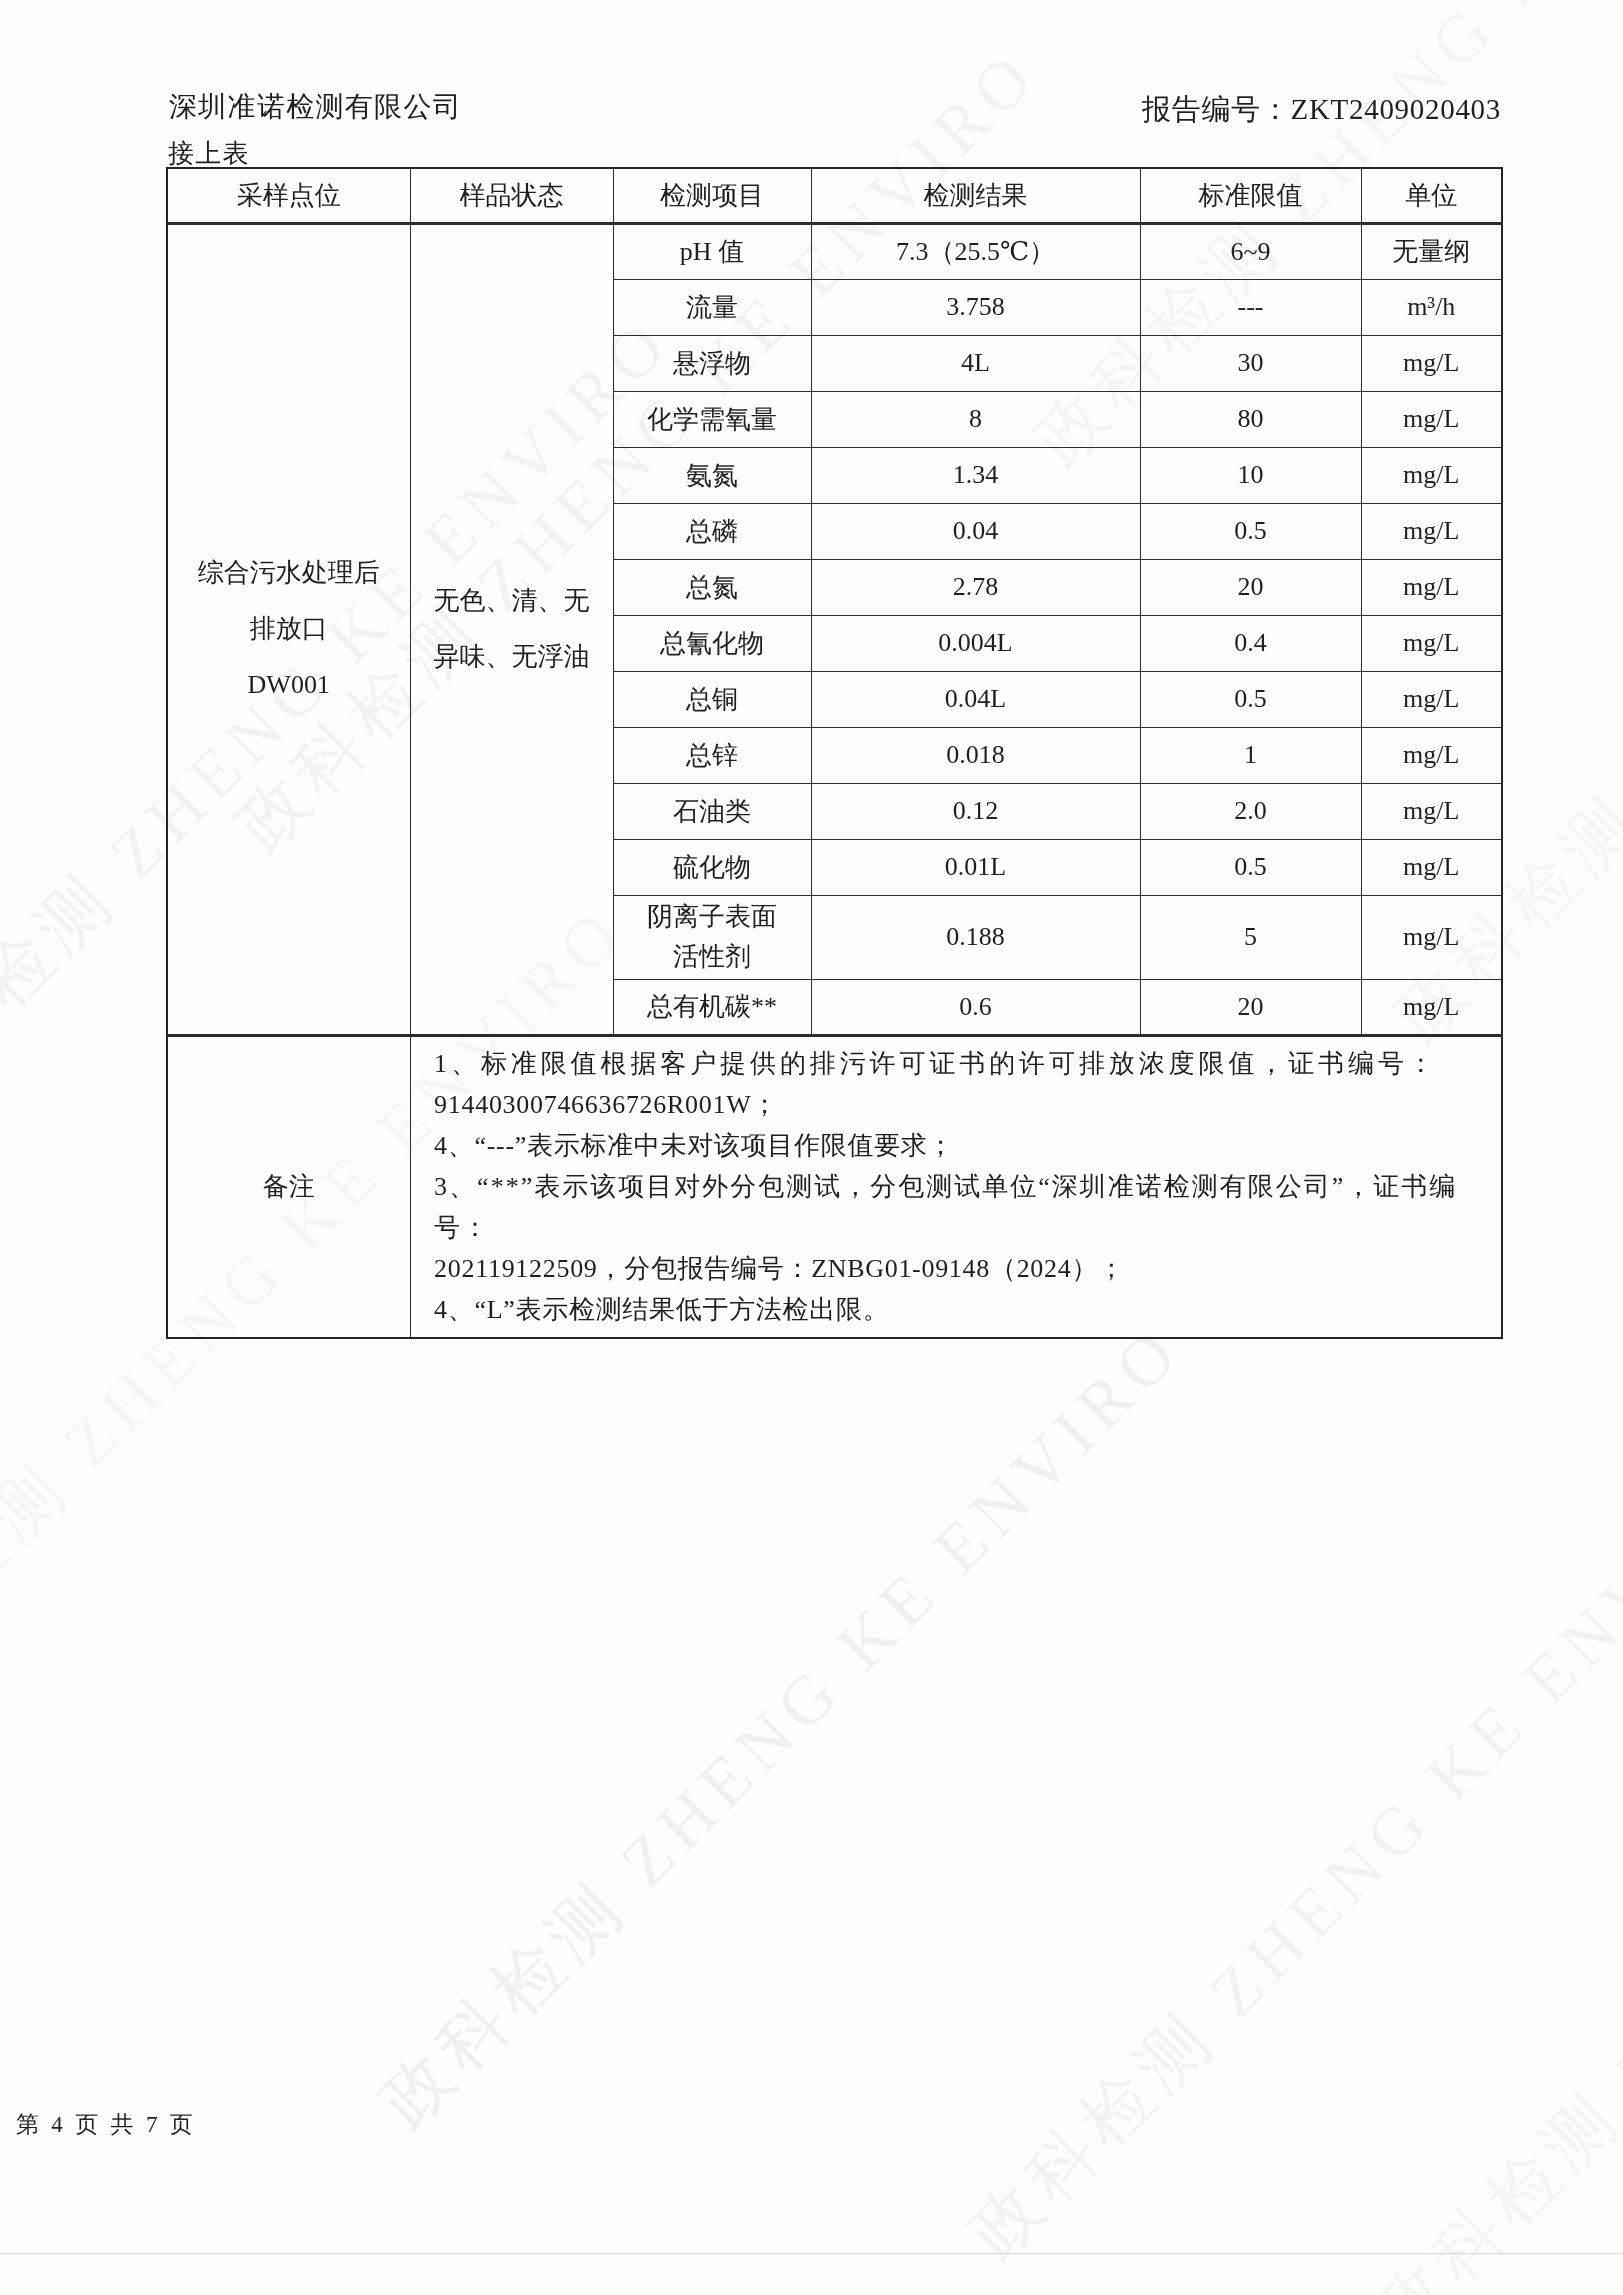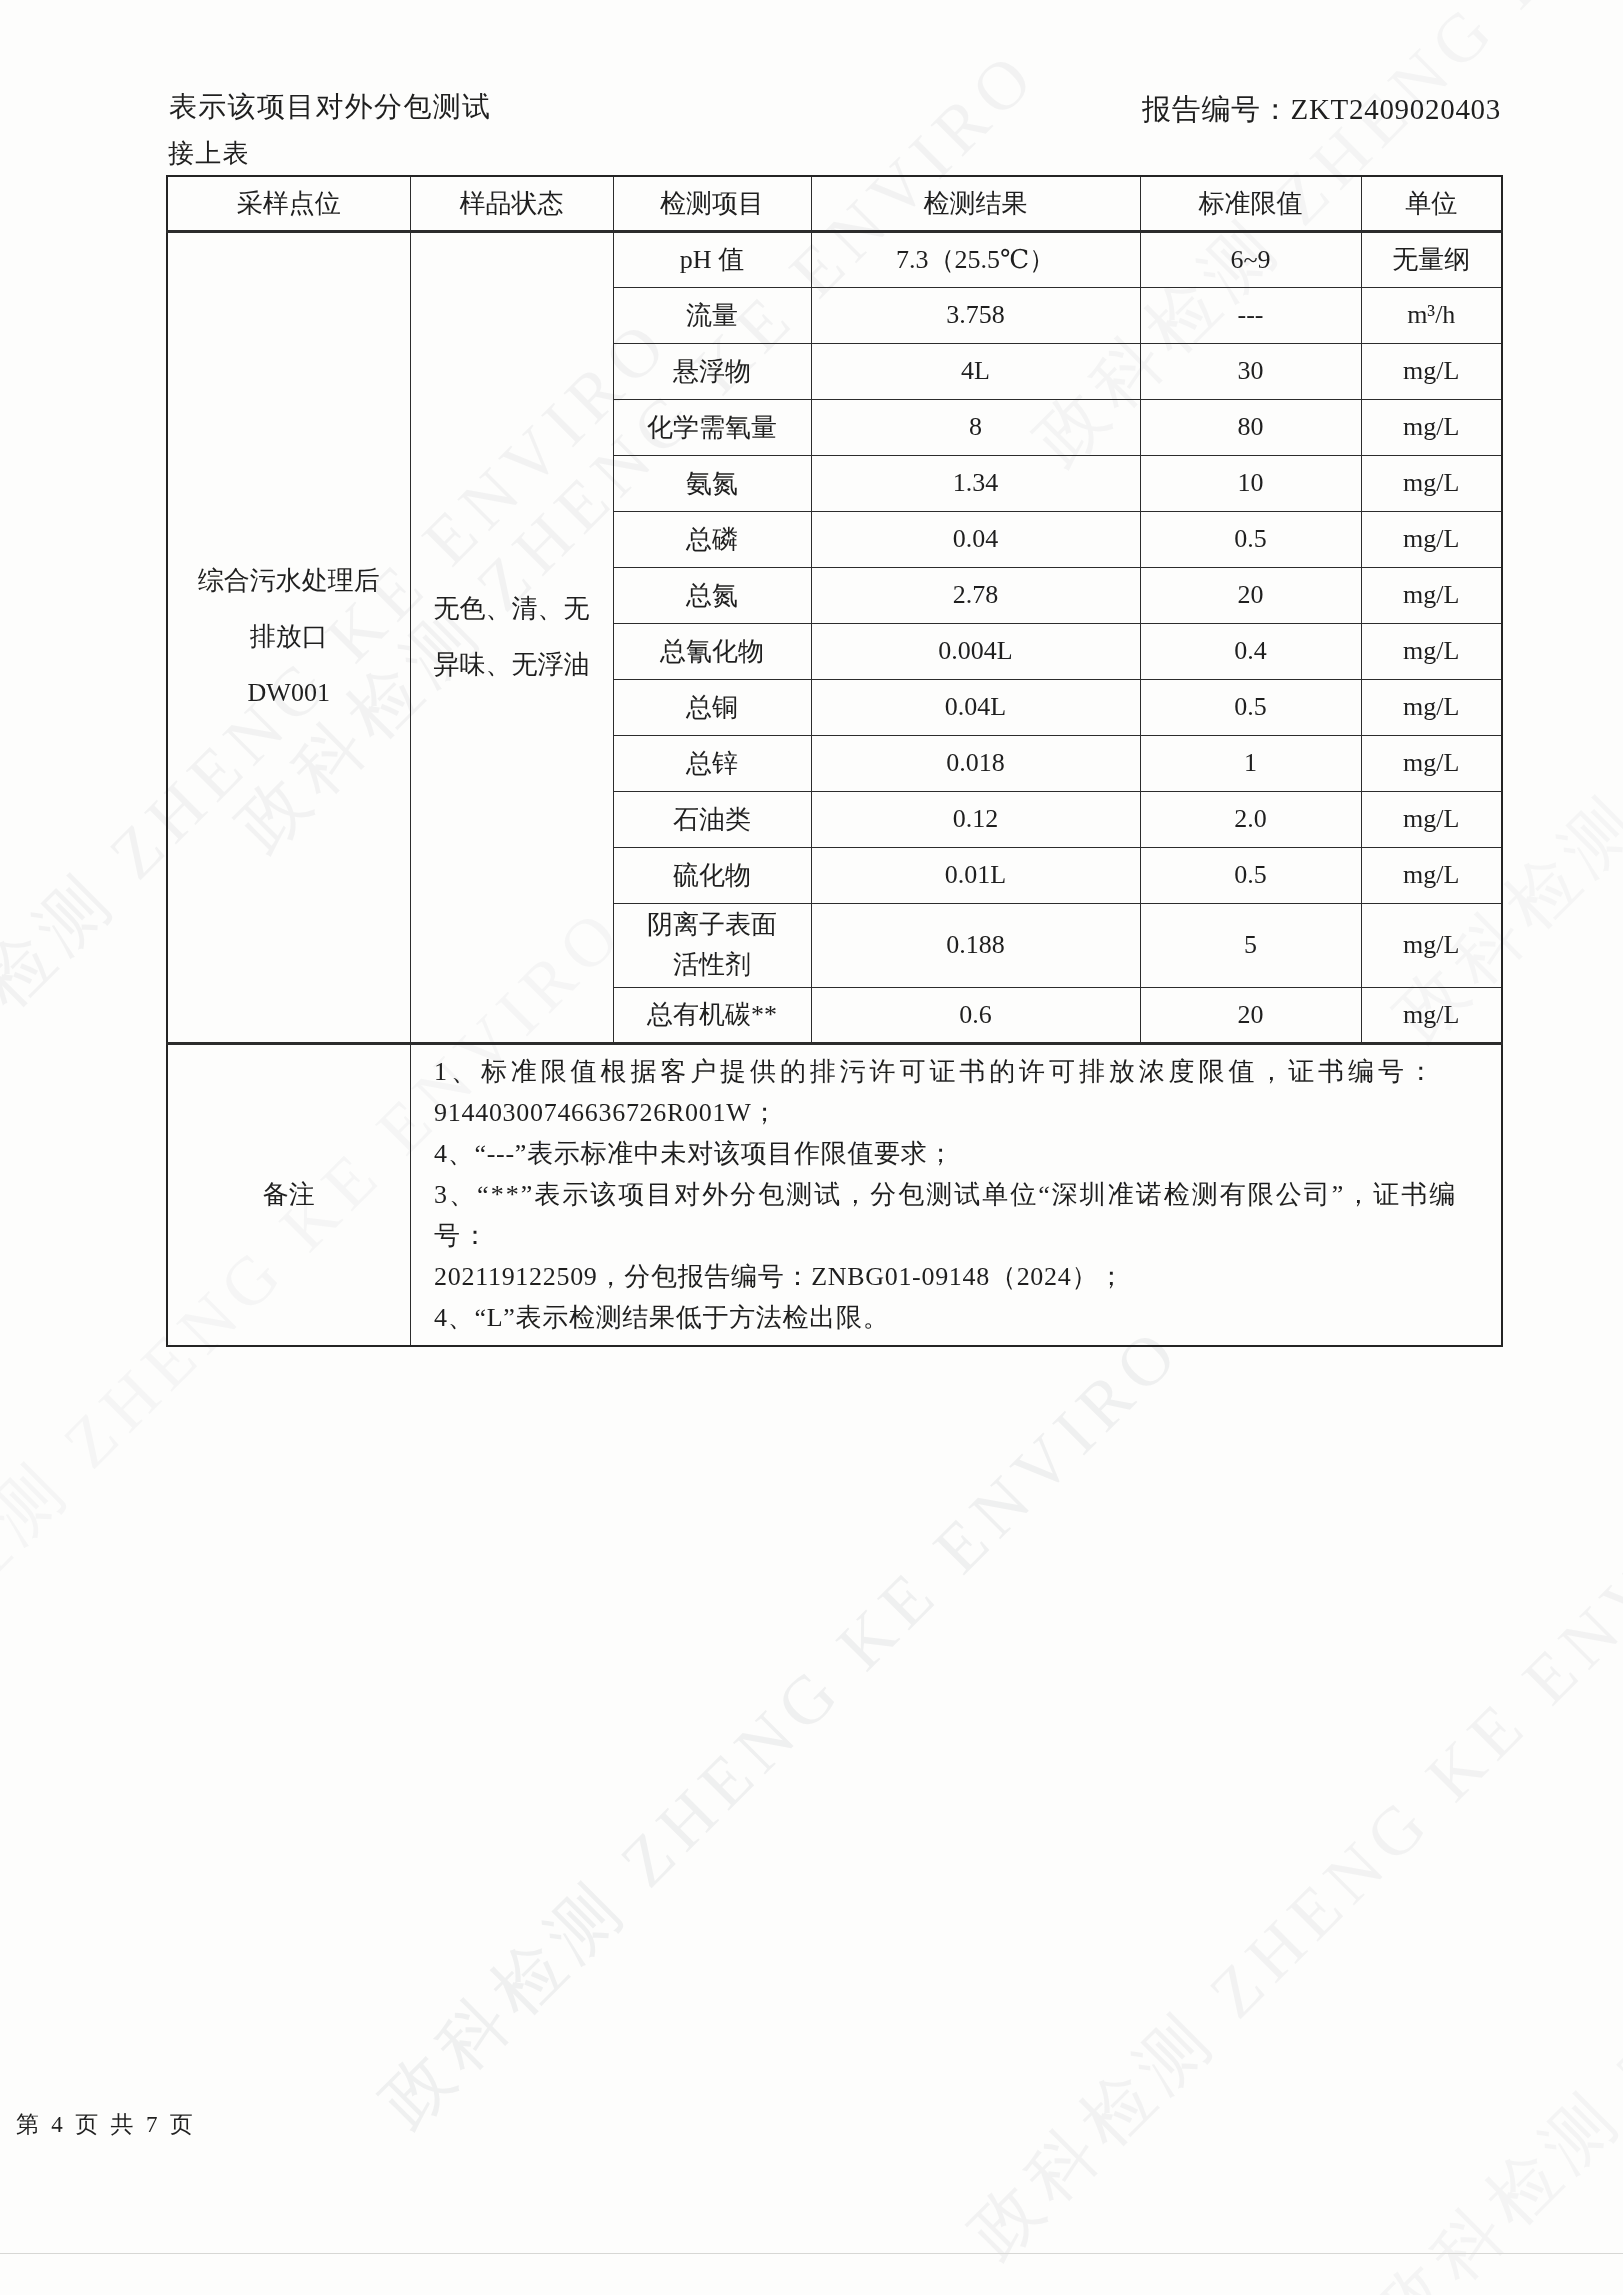--- a/index.html
+++ b/index.html
@@ -44,21 +44,21 @@
   .report-no{
     position:absolute;right:122px;top:90px;
     font-size:29px;letter-spacing:0.7px;
   }
   .continued{
     position:absolute;left:168px;top:136px;
     font-size:26px;letter-spacing:1.3px;
   }
   
   table.rt{
-    position:absolute;left:166px;top:175px;
+    position:absolute;left:166px;top:167px;
     width:1337px;
     border-collapse:collapse;
     table-layout:fixed;
     font-size:26px;
     background:transparent;
   }
   .rt th,.rt td{
     border:1.3px solid #2c2c2c;
     text-align:center;
     vertical-align:middle;
@@ -104,21 +104,21 @@
 
   <div class="wm wm1">政科检测 ZHENG KE ENVIRO</div>
   <div class="wm wm2">政科检测 ZHENG KE ENVIRO</div>
   <div class="wm wm3">政科检测 ZHENG KE ENVIRO</div>
   <div class="wm wm4">政科检测 ZHENG KE ENVIRO</div>
   <div class="wm wm5">政科检测 ZHENG KE ENVIRO</div>
   <div class="wm wm6">政科检测 ZHENG KE ENVIRO</div>
   <div class="wm wm7">政科检测 ZHENG KE ENVIRO</div>
   <div class="wm wm8">政科检测 ZHENG KE ENVIRO</div>
 
-  <div class="company">表示该项目对外分包测试</div>
+  <div class="company">深圳准诺检测有限公司</div>
   <div class="report-no"><span>报告编号：</span><span>ZKT2409020403</span></div>
   <div class="continued">接上表</div>
 
   <table class="rt">
     <colgroup>
       <col class="col0">
         <col class="col1">
         <col class="col2">
         <col class="col3">
         <col class="col4">

